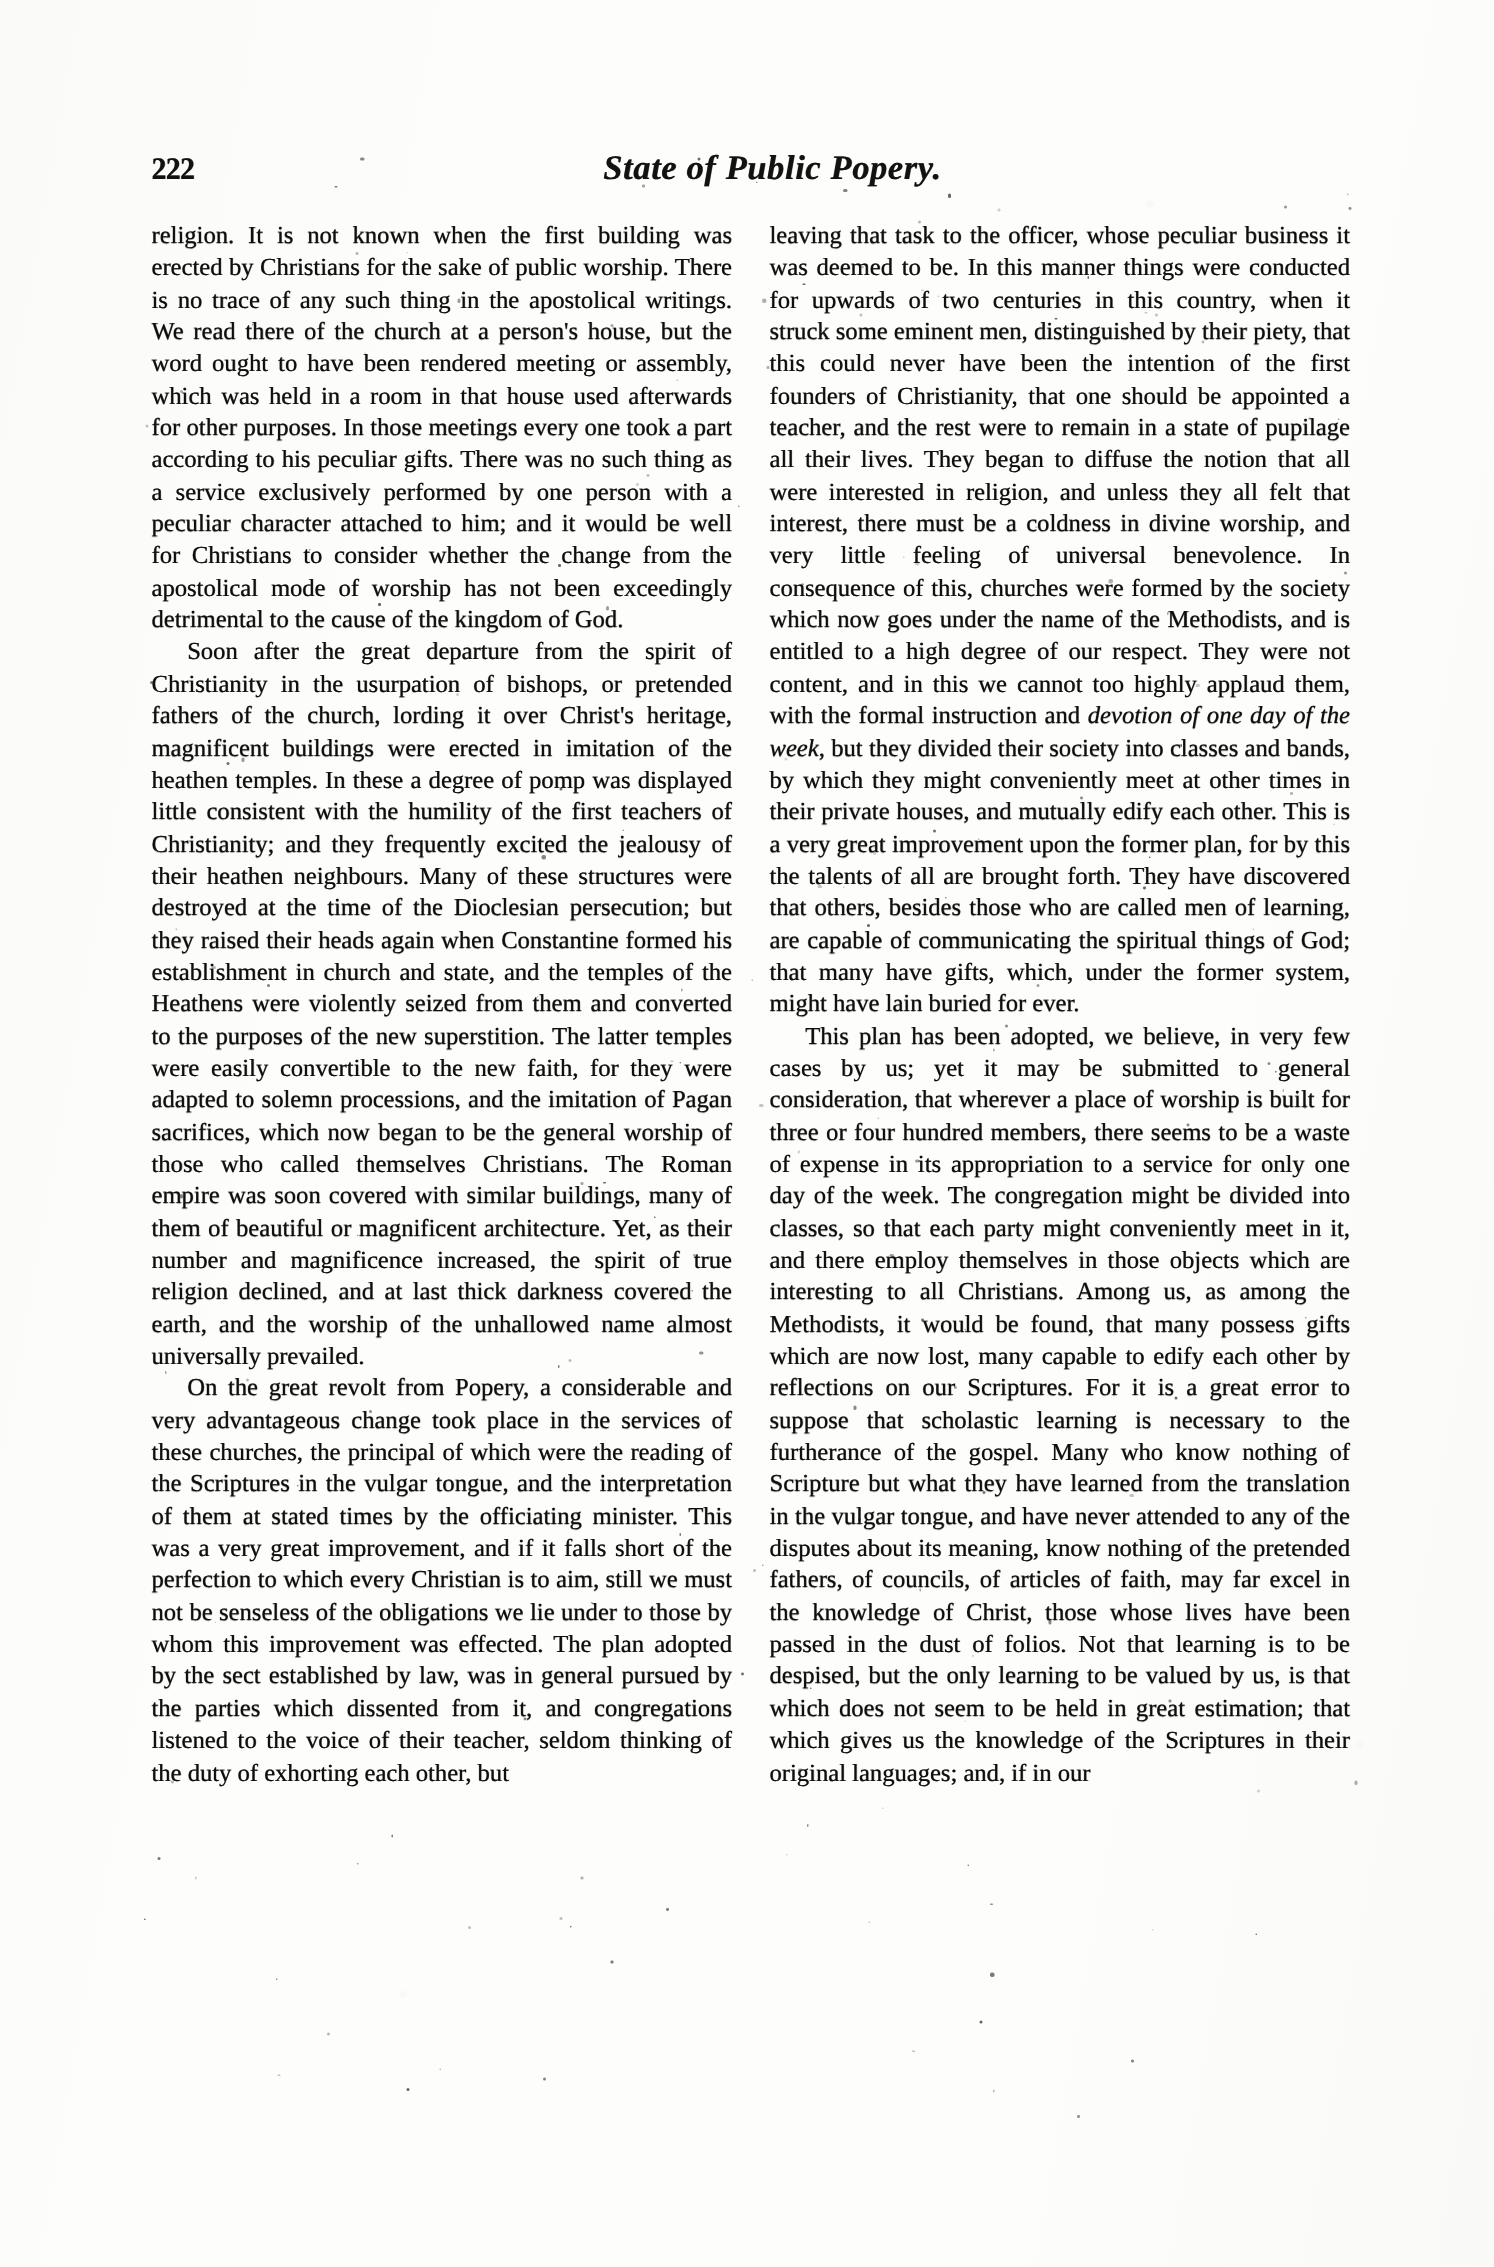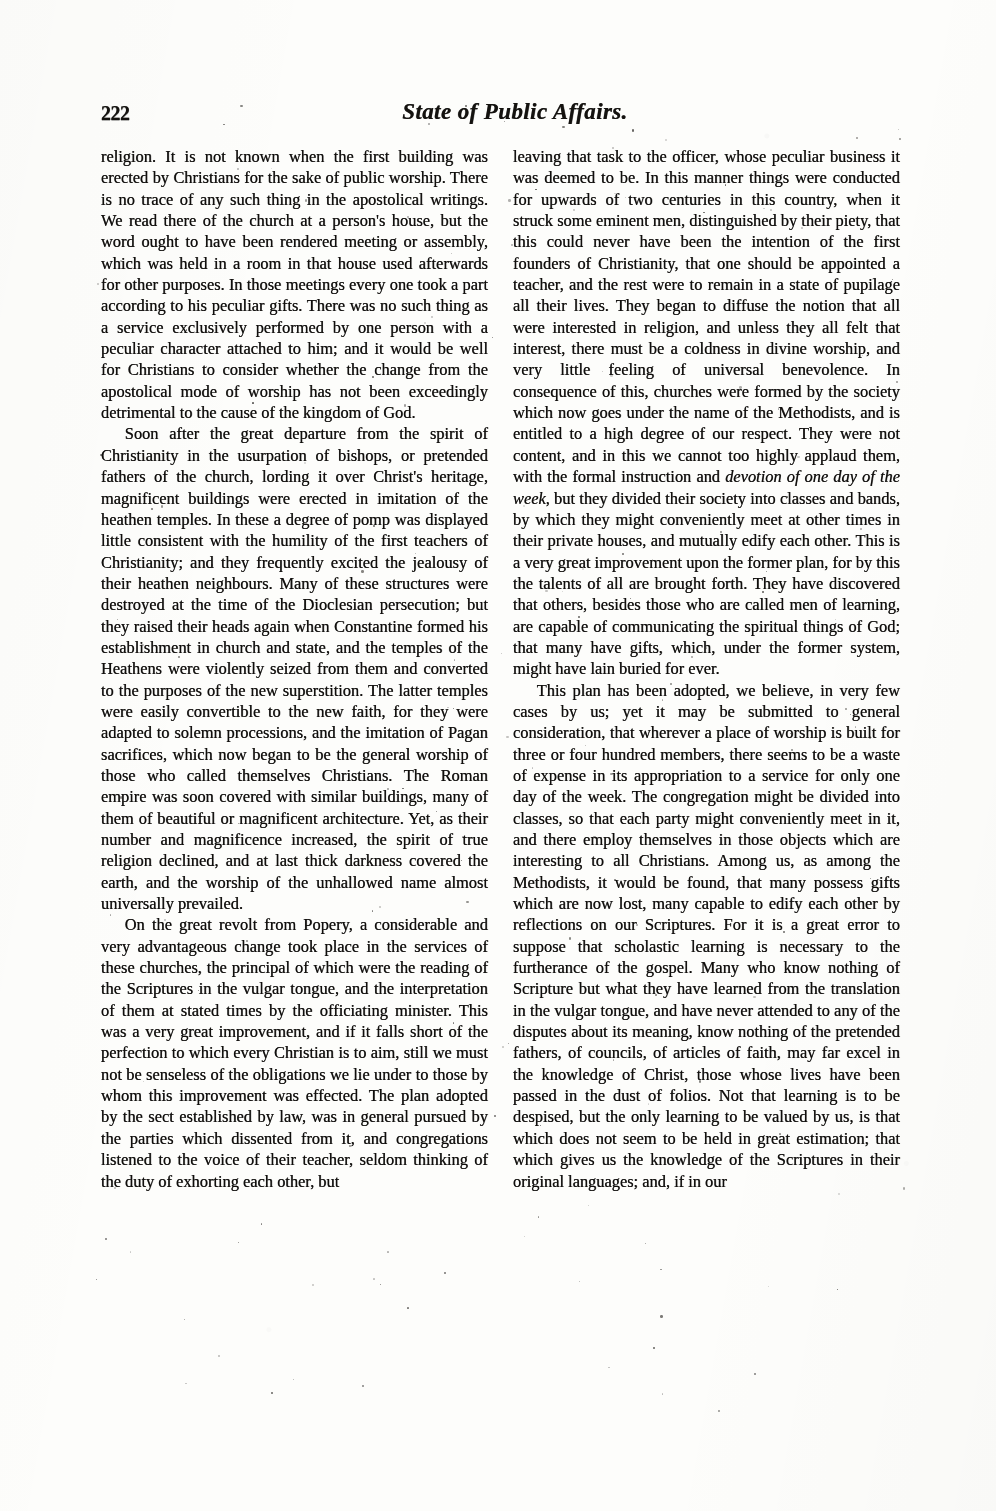--- a/index.html
+++ b/index.html
@@ -122,21 +122,21 @@
 </style>
 </head>
 <body>
 
 <div id="page">
 
   <div id="paper-grain"></div>
 
   <div id="head">
     <div id="folio">222</div>
-    <div id="running-title">State of Public Affairs.</div>
+    <div id="running-title">State of Public Popery.</div>
   </div>
 
   <div id="columns">
     <div class="col" id="col-left">
         <p class="noindent"><span>religion. It is not known when the first building was erected by Christians for the sake of public worship. There is no trace of any such thing in the apostolical writings. We read there of the church at a person's house, but the word ought to have been rendered meeting or assembly, which was held in a room in that house used afterwards for other purposes. In those meetings every one took a part according to his peculiar gifts. There was no such thing as a service exclusively performed by one person with a peculiar character attached to him; and it would be well for Christians to consider whether the change from the apostolical mode of worship has not been exceedingly detrimental to the cause of the kingdom of God.</span></p>
         <p><span>Soon after the great departure from the spirit of Christianity in the usurpation of bishops, or pretended fathers of the church, lording it over Christ's heritage, magnificent buildings were erected in imitation of the heathen temples. In these a degree of pomp was displayed little consistent with the humility of the first teachers of Christianity; and they frequently excited the jealousy of their heathen neighbours. Many of these structures were destroyed at the time of the Dioclesian persecution; but they raised their heads again when Constantine formed his establishment in church and state, and the temples of the Heathens were violently seized from them and converted to the purposes of the new superstition. The latter temples were easily convertible to the new faith, for they were adapted to solemn processions, and the imitation of Pagan sacrifices, which now began to be the general worship of those who called themselves Christians. The Roman empire was soon covered with similar buildings, many of them of beautiful or magnificent architecture. Yet, as their number and magnificence increased, the spirit of true religion declined, and at last thick darkness covered the earth, and the worship of the unhallowed name almost universally prevailed.</span></p>
         <p><span>On the great revolt from Popery, a considerable and very advantageous change took place in the services of these churches, the principal of which were the reading of the Scriptures in the vulgar tongue, and the interpretation of them at stated times by the officiating minister. This was a very great improvement, and if it falls short of the perfection to which every Christian is to aim, still we must not be senseless of the obligations we lie under to those by whom this improvement was effected. The plan adopted by the sect established by law, was in general pursued by the parties which dissented from it, and congregations listened to the voice of their teacher, seldom thinking of the duty of exhorting each other, but</span></p>
       </div>
     <div class="col" id="col-right">
         <p class="noindent"><span>leaving that task to the officer, whose peculiar business it was deemed to be. In this manner things were conducted for upwards of two centuries in this country, when it struck some eminent men, distinguished by their piety, that this could never have been the intention of the first founders of Christianity, that one should be appointed a teacher, and the rest were to remain in a state of pupilage all their lives. They began to diffuse the notion that all were interested in religion, and unless they all felt that interest, there must be a coldness in divine worship, and very little feeling of universal benevolence. In consequence of this, churches were formed by the society which now goes under the name of the Methodists, and is entitled to a high degree of our respect. They were not content, and in this we cannot too highly applaud them, with the formal instruction and </span><span class="ital">devotion of one day of the week</span><span>, but they divided their society into classes and bands, by which they might conveniently meet at other times in their private houses, and mutually edify each other. This is a very great improvement upon the former plan, for by this the talents of all are brought forth. They have discovered that others, besides those who are called men of learning, are capable of communicating the spiritual things of God; that many have gifts, which, under the former system, might have lain buried for ever.</span></p>

